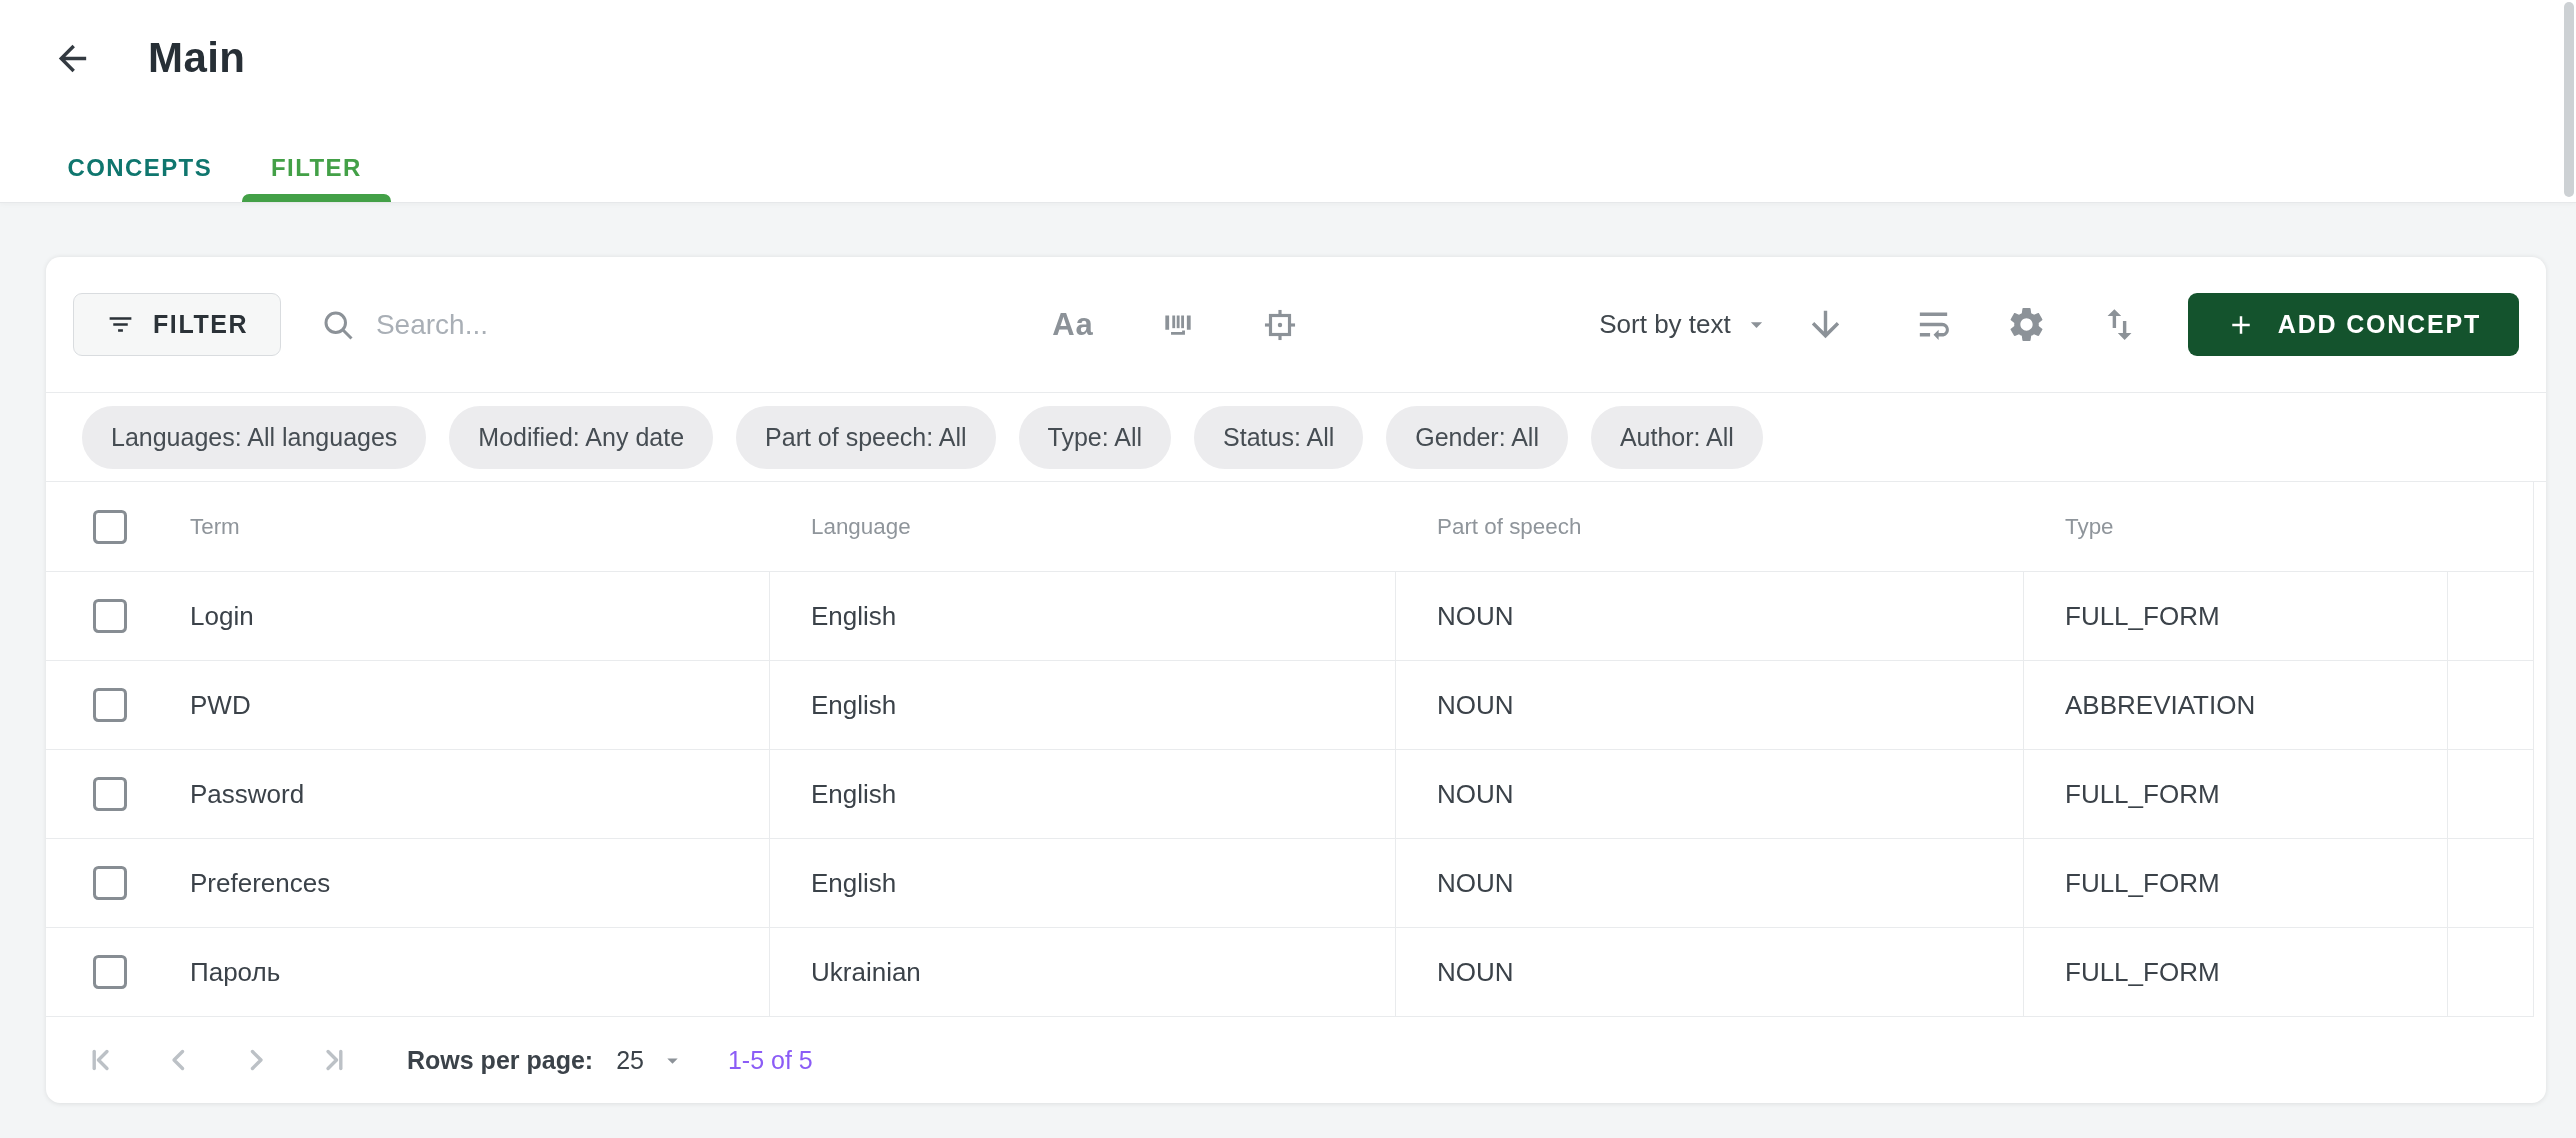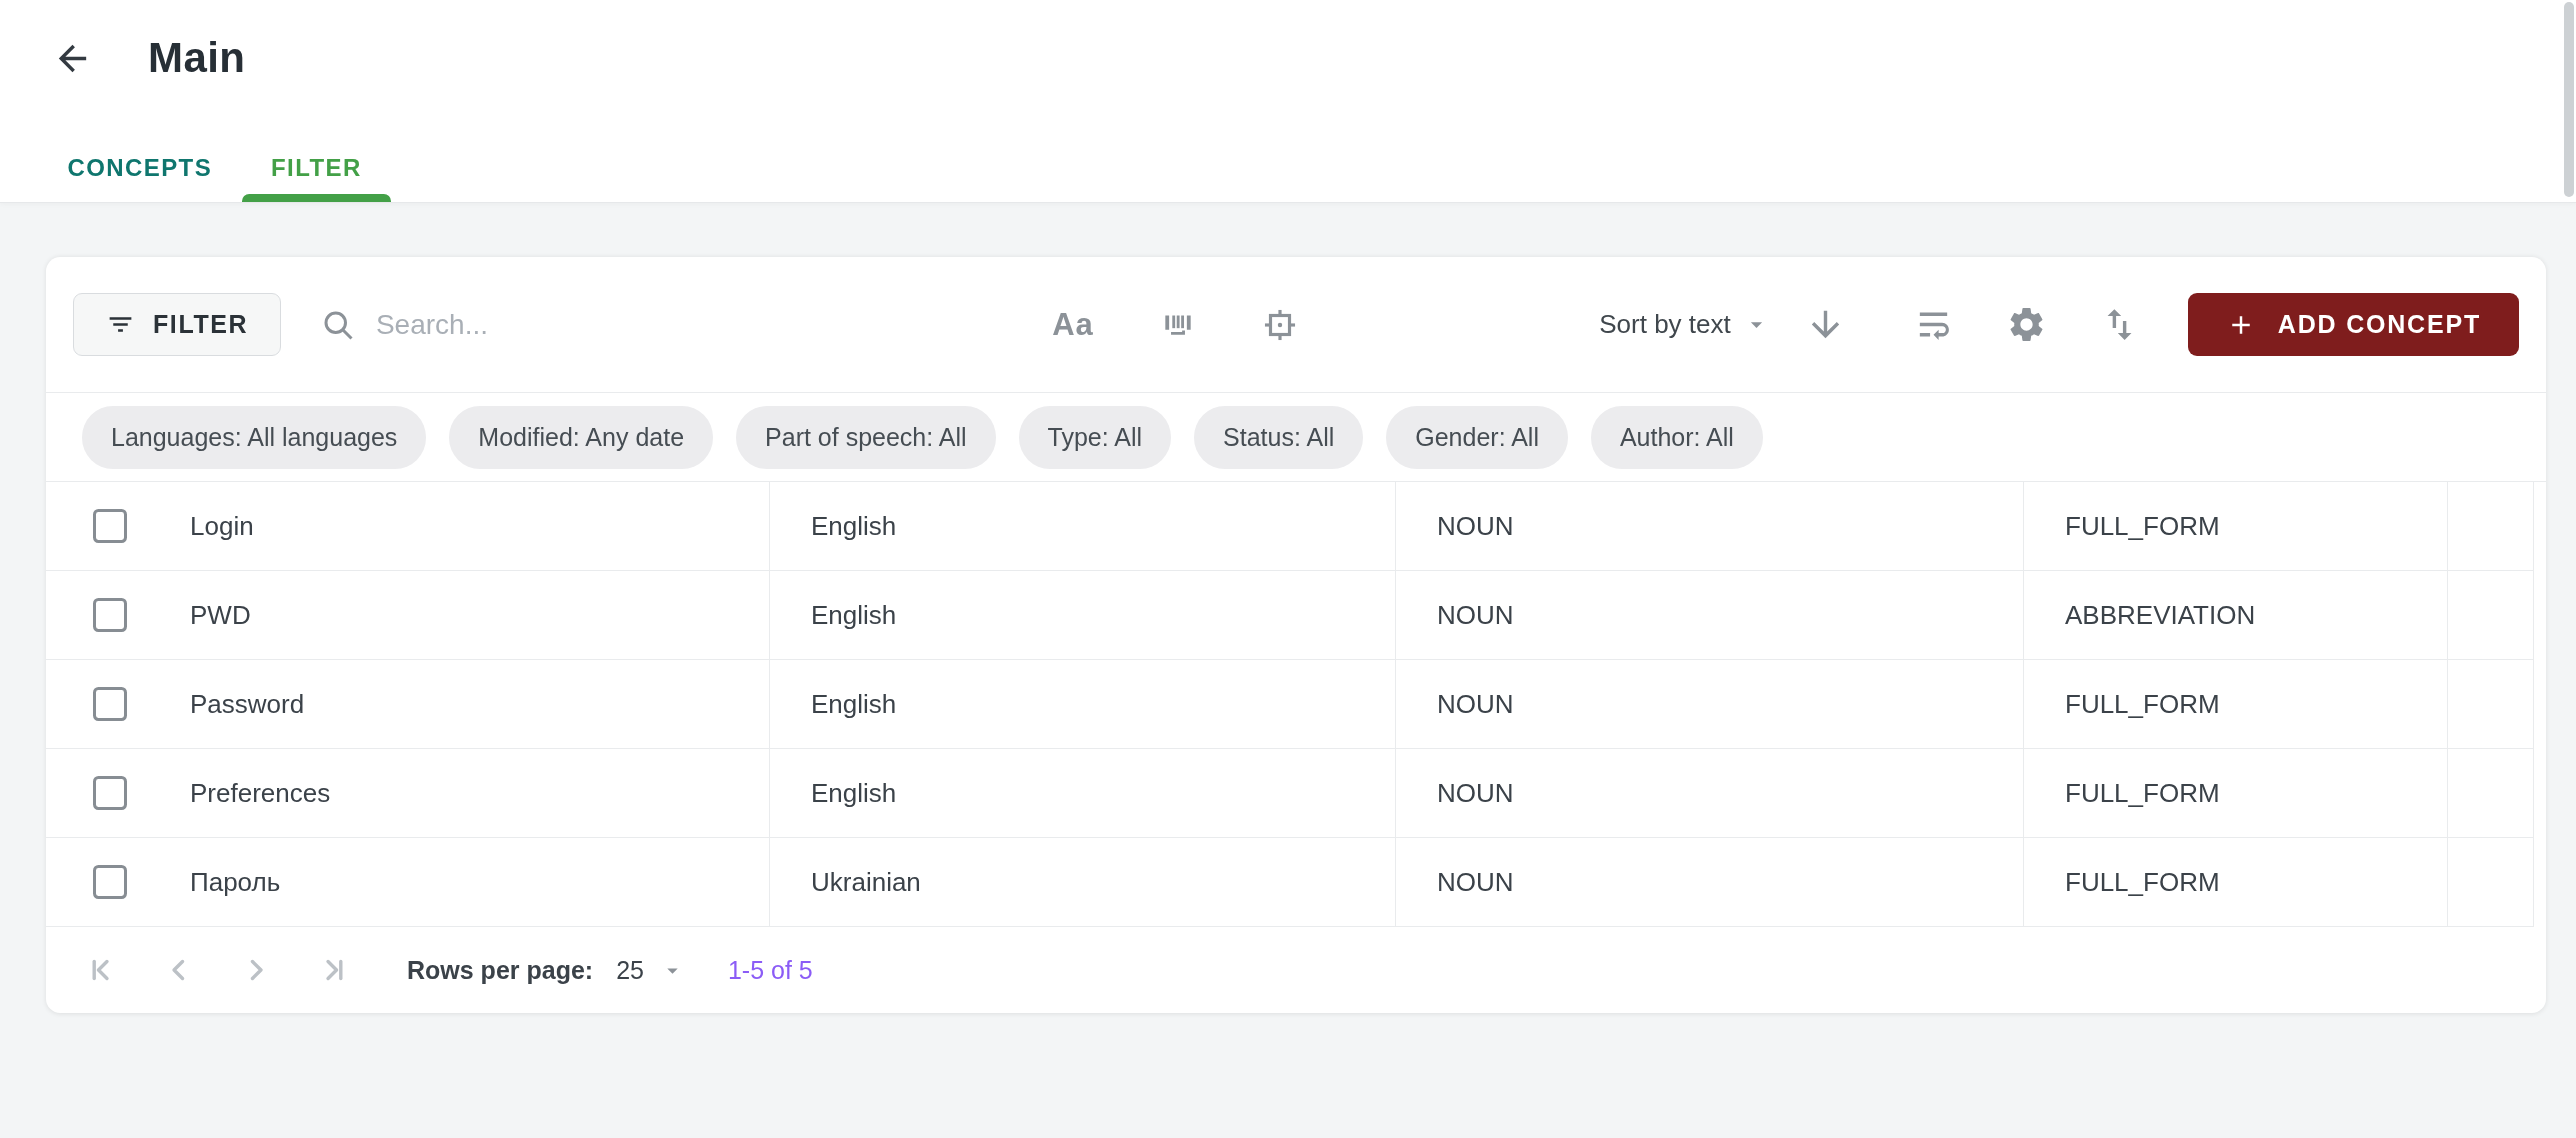--- a/index.html
+++ b/index.html
@@ -62,21 +62,21 @@
   .toolbar-right { display:flex; align-items:center; margin-left:auto; }
   .sort-group { display:flex; align-items:center; cursor:pointer; }
   .sort-label { font-size:26px; color:#40474d; }
   .sort-caret { width:27px; height:27px; fill:#8c9298; margin-left:12.5px; }
   .dir-btn { margin-left:29px; }
   .tr-ic { width:41px; height:41px; fill:#8c9298; }
   .sp1 { margin-left:57px; } .sp2 { margin-left:41px; } .sp3 { margin-left:41px; }
   .add-btn {
     display:flex; align-items:center; gap:21.5px; margin-left:43px;
     height:63px; padding:0 38px; border:none; border-radius:9px;
-    background:#7f1d1d; color:#fff; cursor:pointer;
+    background:#14532d; color:#fff; cursor:pointer;
     font-size:25px; font-weight:700; letter-spacing:1.8px;
     font-family:"Liberation Sans", sans-serif;
   }
   .add-btn svg { width:30px; height:30px; fill:#fff; }
 
   
   .chips-row { height:89px; display:flex; align-items:center; gap:23px; padding:0 36px; border-bottom:0.9px solid #e9ebed; }
   .chip {
     height:63px; display:flex; align-items:center; padding:0 29px;
     background:#ececee; border-radius:31px; font-size:25px; color:#464d53;
@@ -223,20 +223,36 @@
     <div class="chip">Languages: All languages</div>
     <div class="chip">Modified: Any date</div>
     <div class="chip">Part of speech: All</div>
     <div class="chip">Type: All</div>
     <div class="chip">Status: All</div>
     <div class="chip">Gender: All</div>
     <div class="chip">Author: All</div>
   </div>
 
   <div class="table-wrap">
+    <div class="t-row header">
+      <div class="cell c-first">
+        <div class="checkbox"></div>
+        <span class="th-label term-gap">Term</span>
+      </div>
+      <div class="cell c-pad">
+          <span class="th-label">Language</span>
+        </div>
+      <div class="cell c-pad">
+          <span class="th-label">Part of speech</span>
+        </div>
+      <div class="cell c-pad">
+          <span class="th-label">Type</span>
+        </div>
+      <div class="cell"></div>
+    </div>
 
     <div class="t-row body-row">
       <div class="cell c-first">
         <div class="checkbox"></div>
         <span class="td-text term-gap">Login</span>
       </div>
       <div class="cell c-pad">
           <span class="td-text">English</span>
         </div>
       <div class="cell c-pad">

